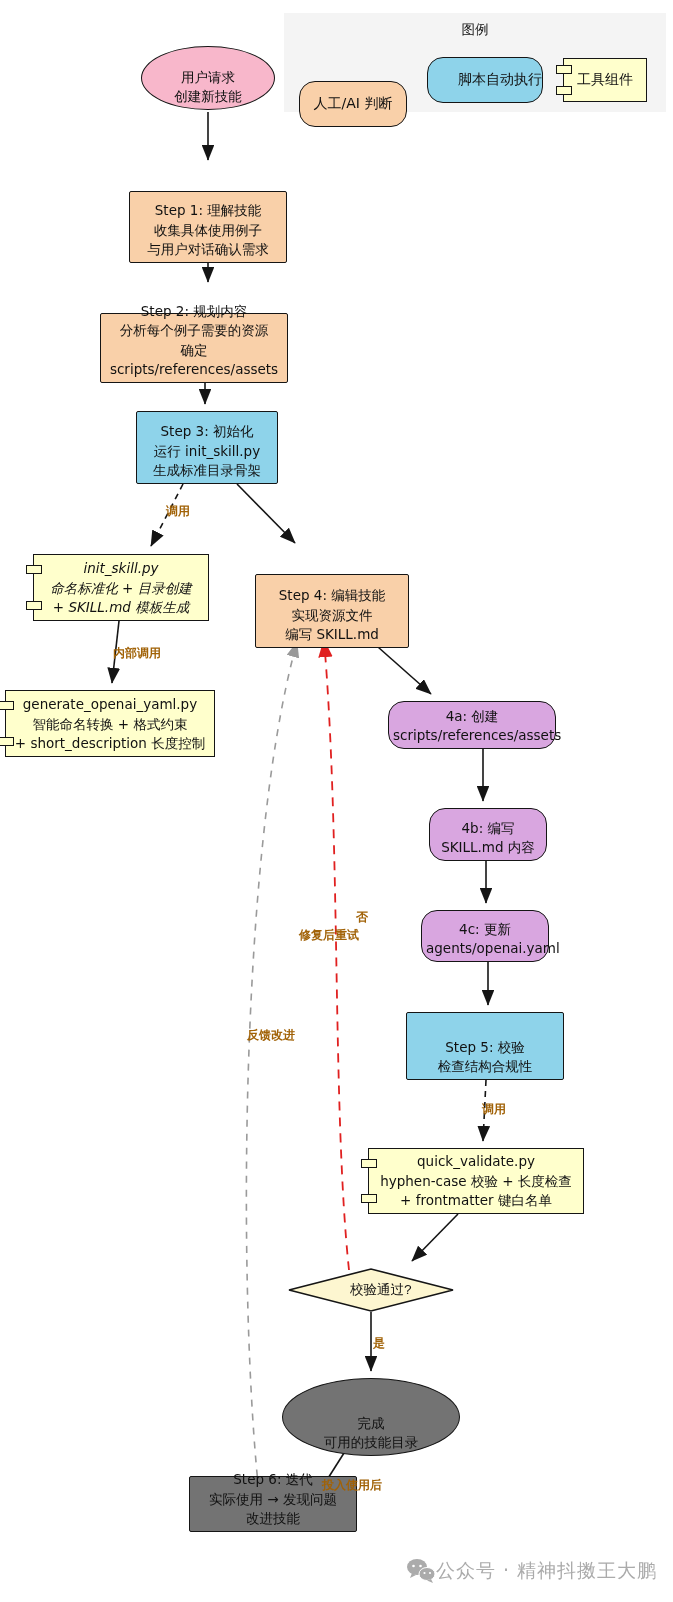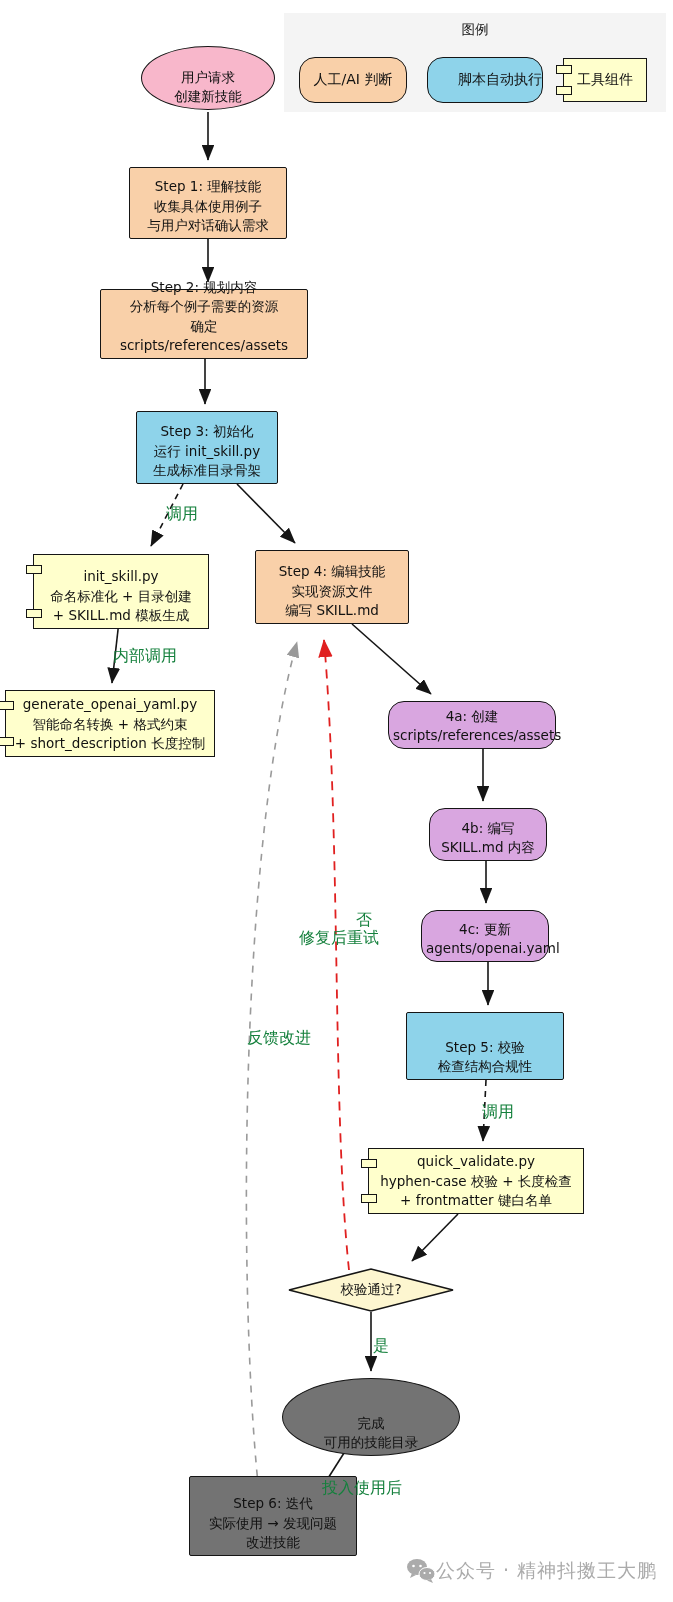--- a/index.html
+++ b/index.html
@@ -9,40 +9,40 @@
   }
   #edges{position:absolute;left:0;top:0;width:673px;height:1602px;pointer-events:none;z-index:1;}
   .node{
     position:absolute;z-index:2;display:flex;flex-direction:column;justify-content:flex-end;
     align-items:center;text-align:center;border:1.4px solid #151515;box-sizing:border-box;
     font-size:13.5px;line-height:1.45;padding:2px 4px;
   }
   .rounded{border-radius:2px;}
   .pill{border-radius:16px;}
   .ellipse{border-radius:50%;}
-  .peach{background:#f9d0a9;}
+  .peach{background:#f9d0a9;margin-top:24px;}
   .blue{background:#8ed3ea;}
   .pink{background:#f8b7cb;}
   .purple{background:#d9a6e0;}
   .green{background:#737373;}
   .comp{background:#ffffcc;border-radius:0;}
   .tab{position:absolute;left:-8px;width:16px;height:9px;background:#ffffcc;border:1.4px solid #151515;box-sizing:border-box;}
   .tab.t1{top:10px;}
   .tab.t2{bottom:10px;}
   .nl{width:100%;}
-  .edge-label{position:absolute;z-index:3;font-size:16px;line-height:1.2;color:#15803d;white-space:nowrap;}
+  .edge-label{position:absolute;z-index:3;font-size:12px;line-height:1.2;color:#a16207;white-space:nowrap;font-weight:bold;}
   
   #legend{position:absolute;left:284px;top:13px;width:382px;height:99px;background:#f4f4f4;z-index:2;}
   #legend-title{position:absolute;left:0;top:8px;width:100%;text-align:center;font-size:13.5px;}
   .legend-item{position:absolute;display:flex;align-items:center;justify-content:center;
     border:1.6px solid #151515;box-sizing:border-box;font-size:14px;}
   
   #diamond-wrap{position:absolute;left:288px;top:1268px;width:166px;height:44px;z-index:2;}
   #diamond-wrap svg{position:absolute;left:0;top:0;}
-  #diamond-text{position:absolute;left:0;top:0;width:100%;height:100%;display:flex;align-items:center;justify-content:center;font-size:13.5px;}
+  #diamond-text{position:absolute;left:10px;top:0;width:100%;height:100%;display:flex;align-items:center;justify-content:center;font-size:13.5px;font-family:Liberation Mono, monospace;}
   
   #watermark{position:absolute;left:406px;top:1558px;display:flex;align-items:center;color:#ababab;z-index:2;}
   #watermark .wm-text{font-size:19px;letter-spacing:1px;}
 </style>
 </head>
 <body>
 
 <div id="canvas">
 
   <svg id="edges">
@@ -94,33 +94,33 @@
     <div class="nl">用户请求</div>
     <div class="nl">创建新技能</div>
   </div>
 
   <div class="node rounded peach" style="left:129px;top:167px;width:158px;height:72px;">
     <div class="nl">Step 1: 理解技能</div>
     <div class="nl">收集具体使用例子</div>
     <div class="nl">与用户对话确认需求</div>
   </div>
 
-  <div class="node rounded peach" style="left:100px;top:289px;width:208px;height:70px;">
+  <div class="node rounded peach" style="left:100px;top:289px;width:188px;height:70px;">
     <div class="nl">Step 2: 规划内容</div>
     <div class="nl">分析每个例子需要的资源</div>
     <div class="nl">确定 scripts/references/assets</div>
   </div>
 
   <div class="node rounded blue" style="left:136px;top:411px;width:142px;height:73px;">
     <div class="nl">Step 3: 初始化</div>
     <div class="nl">运行 init_skill.py</div>
     <div class="nl">生成标准目录骨架</div>
   </div>
 
-  <div class="node comp" style="left:33px;top:554px;width:176px;height:75px;">
+  <div class="node comp" style="left:33px;top:554px;width:176px;height:67px;font-style:italic;">
     <span class="tab t1"></span>
     <span class="tab t2"></span>
     <div class="nl">init_skill.py</div>
     <div class="nl">命名标准化 + 目录创建</div>
     <div class="nl">+ SKILL.md 模板生成</div>
   </div>
 
   <div class="node comp" style="left:5px;top:690px;width:210px;height:67px;">
     <span class="tab t1"></span>
     <span class="tab t2"></span>
@@ -168,21 +168,21 @@
       <polygon points="1,22 83,1 165,22 83,43" fill="#fdf6d0" stroke="#151515" stroke-width="1.6"></polygon>
     </svg>
     <div id="diamond-text">校验通过?</div>
   </div>
 
   <div class="node ellipse green" style="left:282px;top:1378px;width:178px;height:78px;">
     <div class="nl">完成</div>
     <div class="nl">可用的技能目录</div>
   </div>
 
-  <div class="node rounded green" style="left:189px;top:1476px;width:168px;height:80px;">
+  <div class="node rounded green" style="left:189px;top:1476px;width:168px;height:56px;">
     <div class="nl">Step 6: 迭代</div>
     <div class="nl">实际使用 → 发现问题</div>
     <div class="nl">改进技能</div>
   </div>
 
   <div class="edge-label" style="left:166px;top:504px;">调用</div>
   <div class="edge-label" style="left:113px;top:646px;">内部调用</div>
   <div class="edge-label" style="left:482px;top:1102px;">调用</div>
   <div class="edge-label" style="left:356px;top:910px;">否</div>
   <div class="edge-label" style="left:299px;top:928px;">修复后重试</div>

